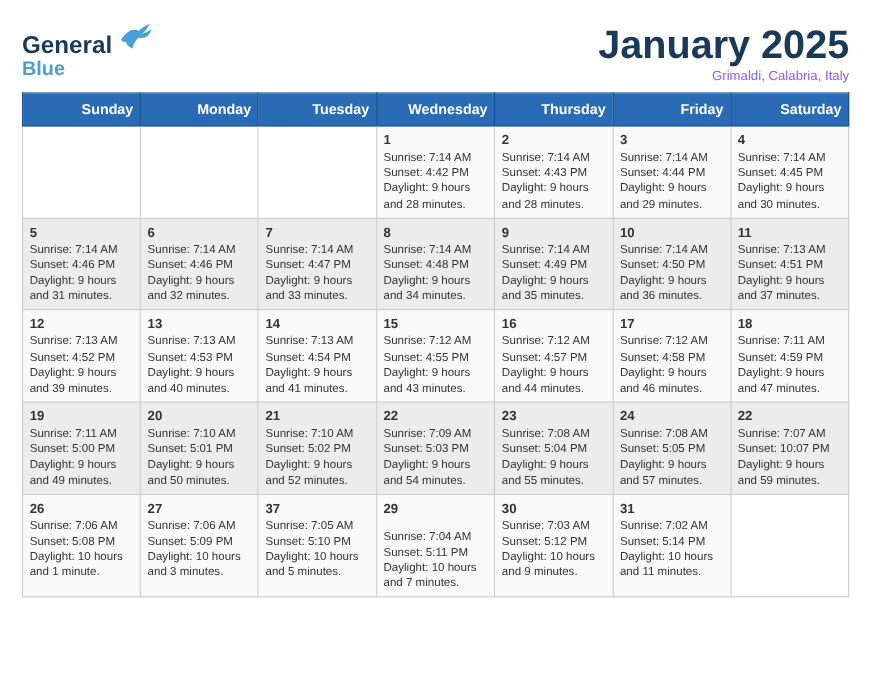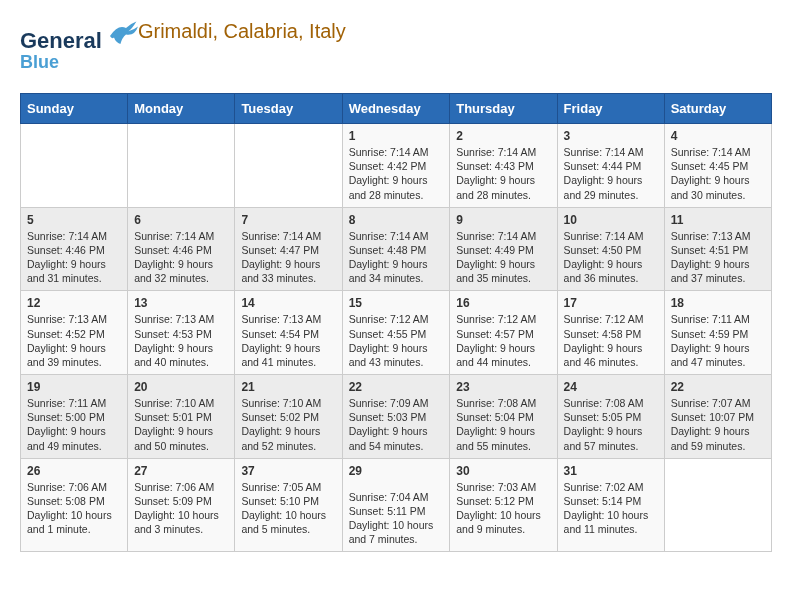--- a/index.html
+++ b/index.html
@@ -5,23 +5,23 @@
     * { margin: 0; padding: 0; box-sizing: border-box; }
     body {
       font-family: Arial, sans-serif;
       background: #fff;
       width: 792px;
       min-height: 612px;
       padding: 20px;
     }
     .header {
       display: flex;
-      justify-content: flex-start;
+      justify-content: space-between;
       align-items: flex-start;
-      margin-bottom: 20px;
+      margin-bottom: 8px;
     }
     .logo {
       display: flex;
       align-items: center;
     }
     .logo-text {
       font-size: 22px;
       font-weight: bold;
       color: #1a3a5c;
       line-height: 1.1;
@@ -33,37 +33,37 @@
     }
     .title-block {
       text-align: right;
     }
     .title-block h1 {
       font-size: 36px;
       font-weight: bold;
       color: #1a3a5c;
     }
     .title-block h2 {
-      font-size: 20px;
+      font-size: 12px;
       font-weight: normal;
-      color: #a16207;
+      color: #8b5cf6;
     }
     .calendar {
       width: 100%;
       border-collapse: collapse;
       border: 1px solid #ccc;
     }
     .calendar thead tr th {
       background-color: #2a6bb5;
       color: #fff;
       font-size: 13px;
       font-weight: bold;
       padding: 7px 6px;
       border: 1px solid #1e5090;
-      text-align: left;
+      text-align: right;
     }
     .calendar tbody tr td {
       border: 1px solid #ccc;
       vertical-align: top;
       padding: 5px 6px;
       width: 108px;
       min-height: 70px;
       font-size: 11px;
       color: #333;
       background: #fff;
@@ -97,20 +97,21 @@
     <div>
       <div class="logo-text">
         General<svg class="logo-bird" viewBox="0 0 40 35" xmlns="http://www.w3.org/2000/svg">
           <path d="M5 20 Q15 5 25 10 Q30 5 38 2 Q32 12 28 14 Q35 12 40 8 Q36 20 25 18 Q20 22 18 30 Q12 28 10 22 Q7 24 5 20Z" fill="#4a9fd4"></path>
         </svg>
       </div>
       <div class="logo-text" style="color:#4a9fd4; font-size:18px;">Blue</div>
     </div>
   </div>
   <div class="title-block">
+    <h1>January 2025</h1>
     <h2>Grimaldi, Calabria, Italy</h2>
   </div>
 </div>
 
 <table class="calendar">
   <thead>
     <tr>
     <th>Sunday</th>
         <th>Monday</th>
         <th>Tuesday</th>

